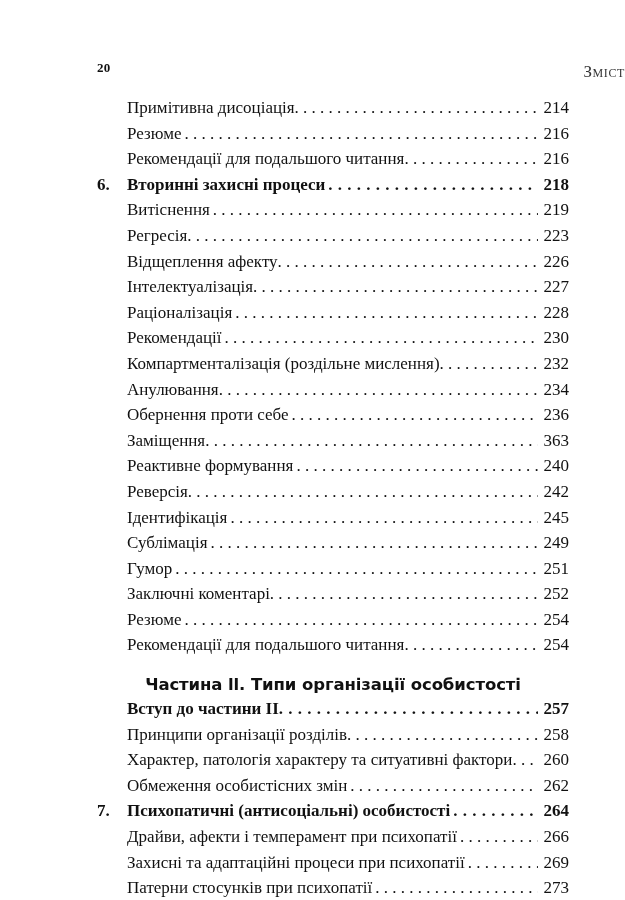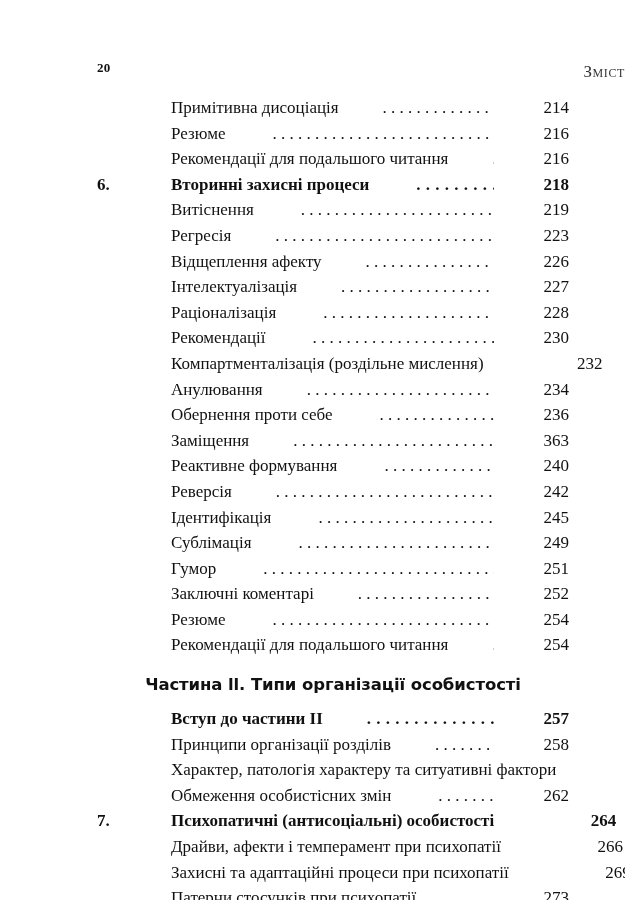--- a/index.html
+++ b/index.html
@@ -60,21 +60,20 @@
   }
 
   .row {
     display: flex;
     align-items: flex-start;
     width: 100%;
     height: 25.6px;
     font-size: 17px;
     line-height: 25.6px;
     white-space: nowrap;
-    gap: 44px;
   }
 
   
   .num {
     flex: 0 0 30px;
     text-align: left;
     font-weight: bold;
     font-size: 17px;
   }
   .num.blank { font-weight: normal; }
@@ -122,21 +121,20 @@
 
   
   .part-heading {
     width: 472px;
     text-align: center;
     font-family: "DejaVu Sans", "Liberation Sans", sans-serif;
     font-weight: bold;
     font-size: 16.5px;
     line-height: 22px;
     margin-top: 16px;
-    margin-bottom: 10px;
     letter-spacing: -0.1px;
   }
 </style>
 </head>
 <body>
 
 <div class="page">
 
   <div class="running-head">
     <div class="folio">20</div>

